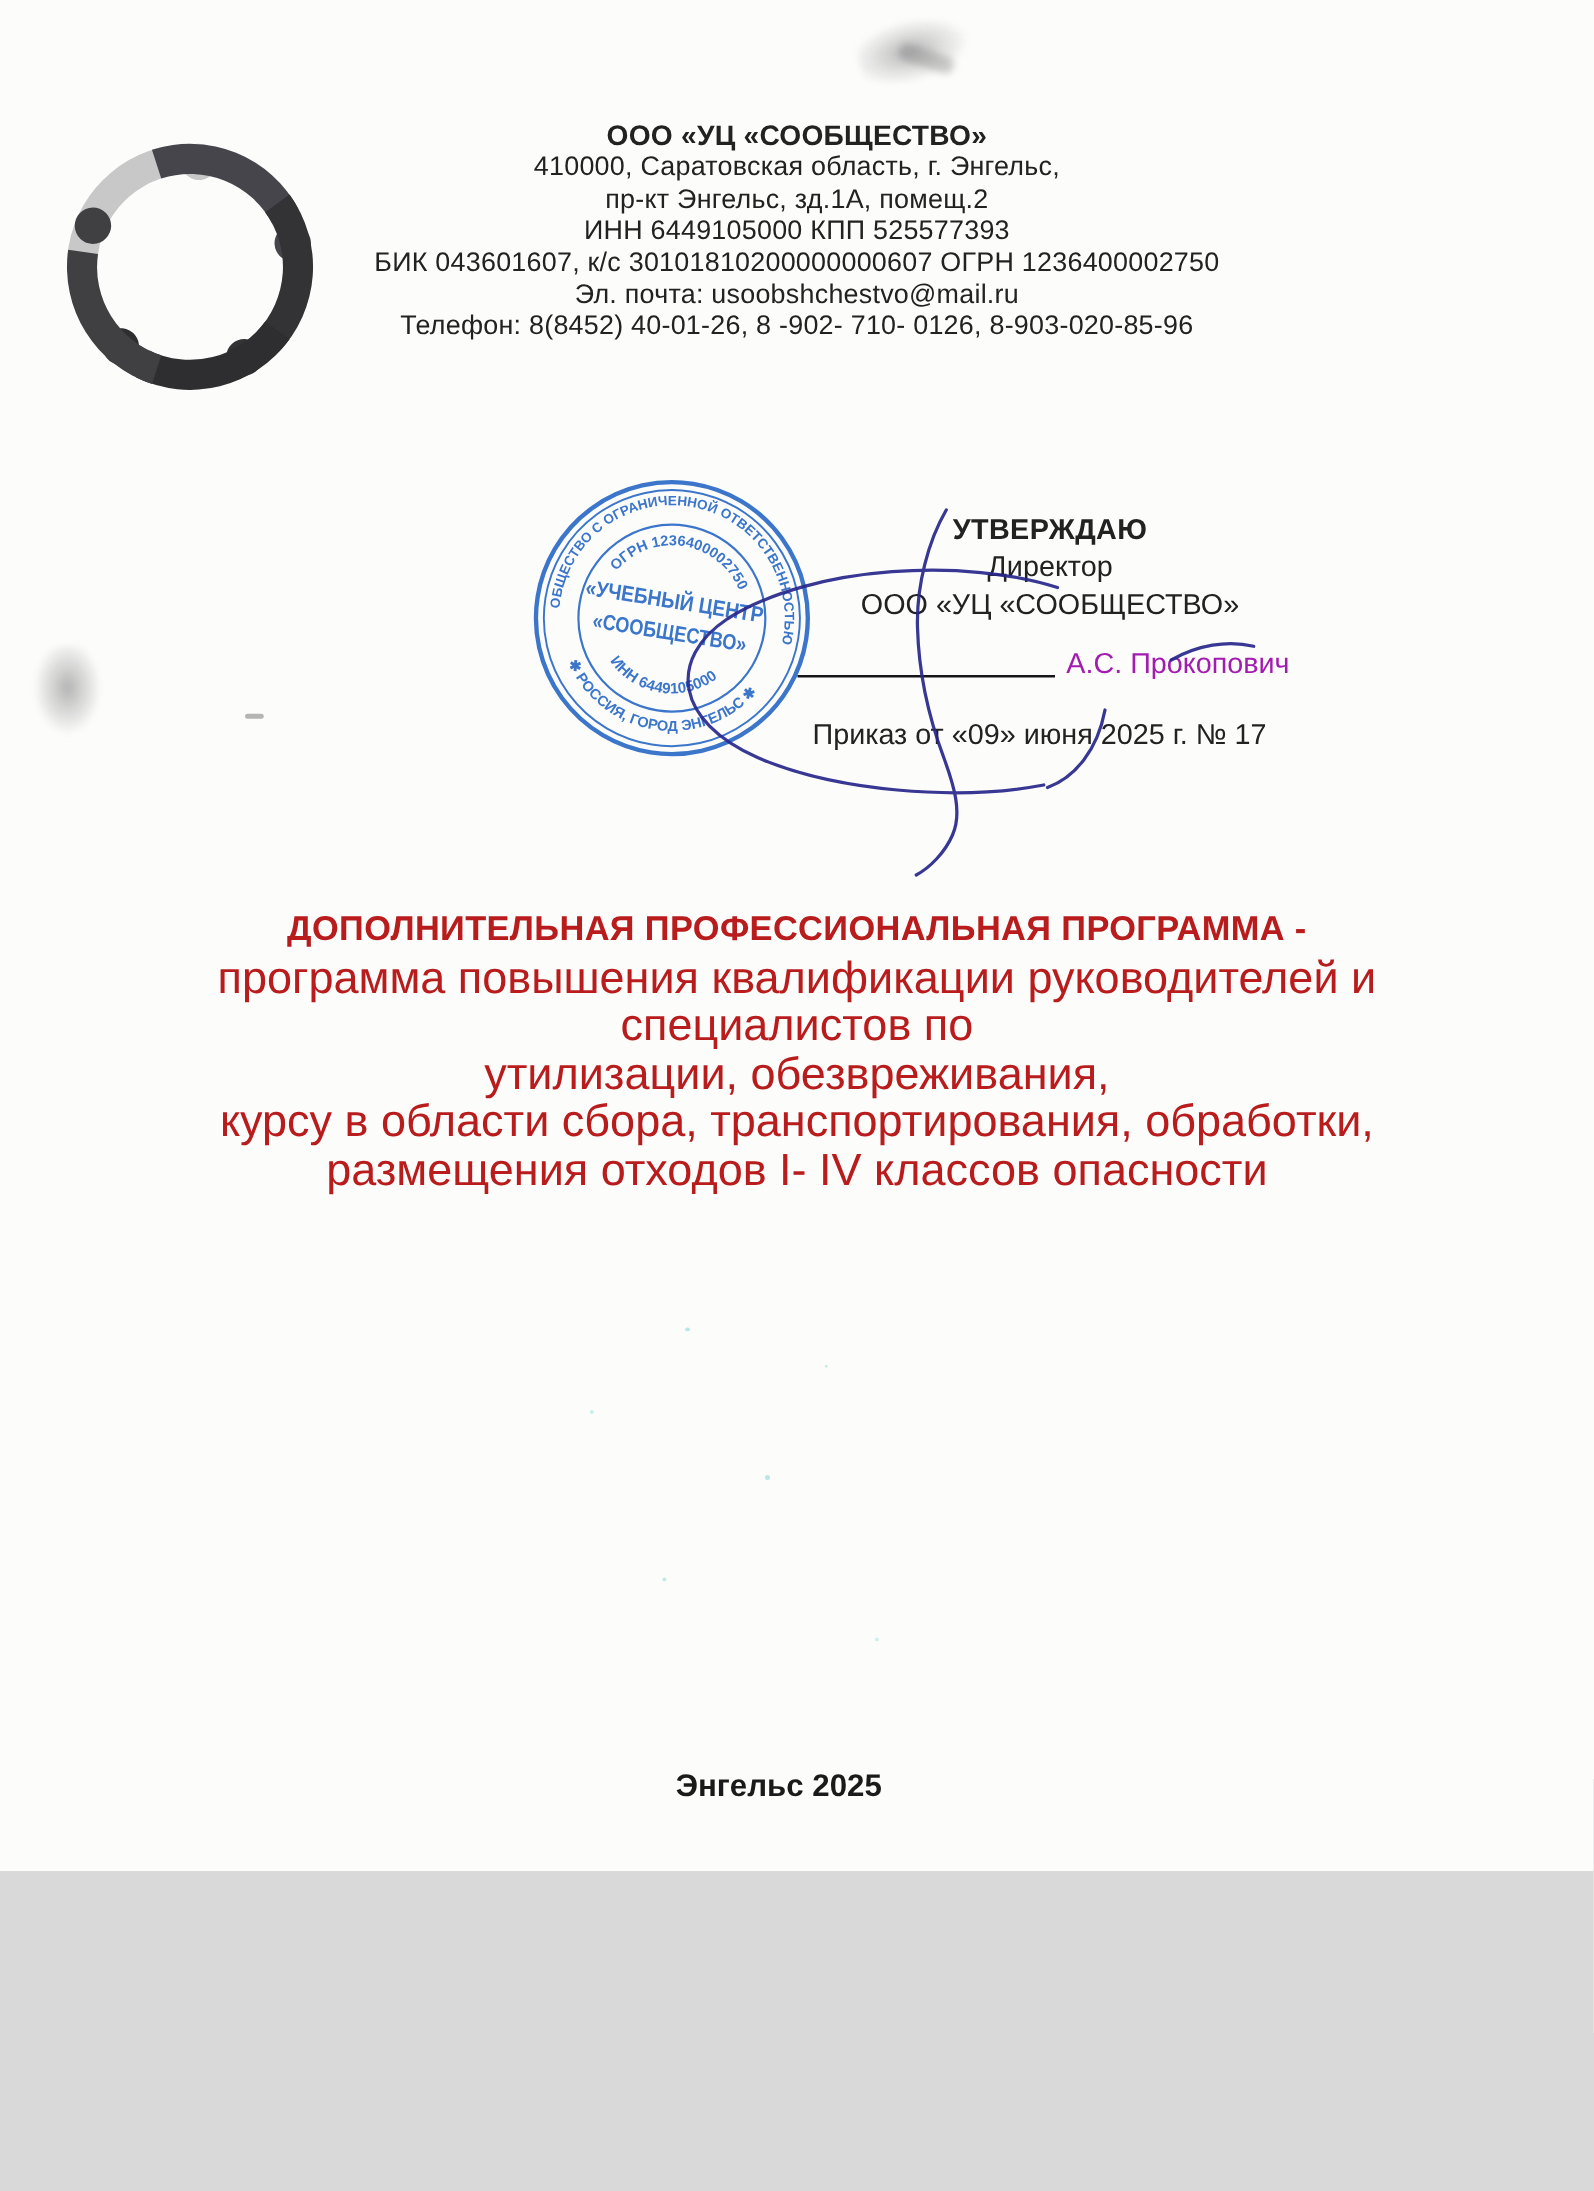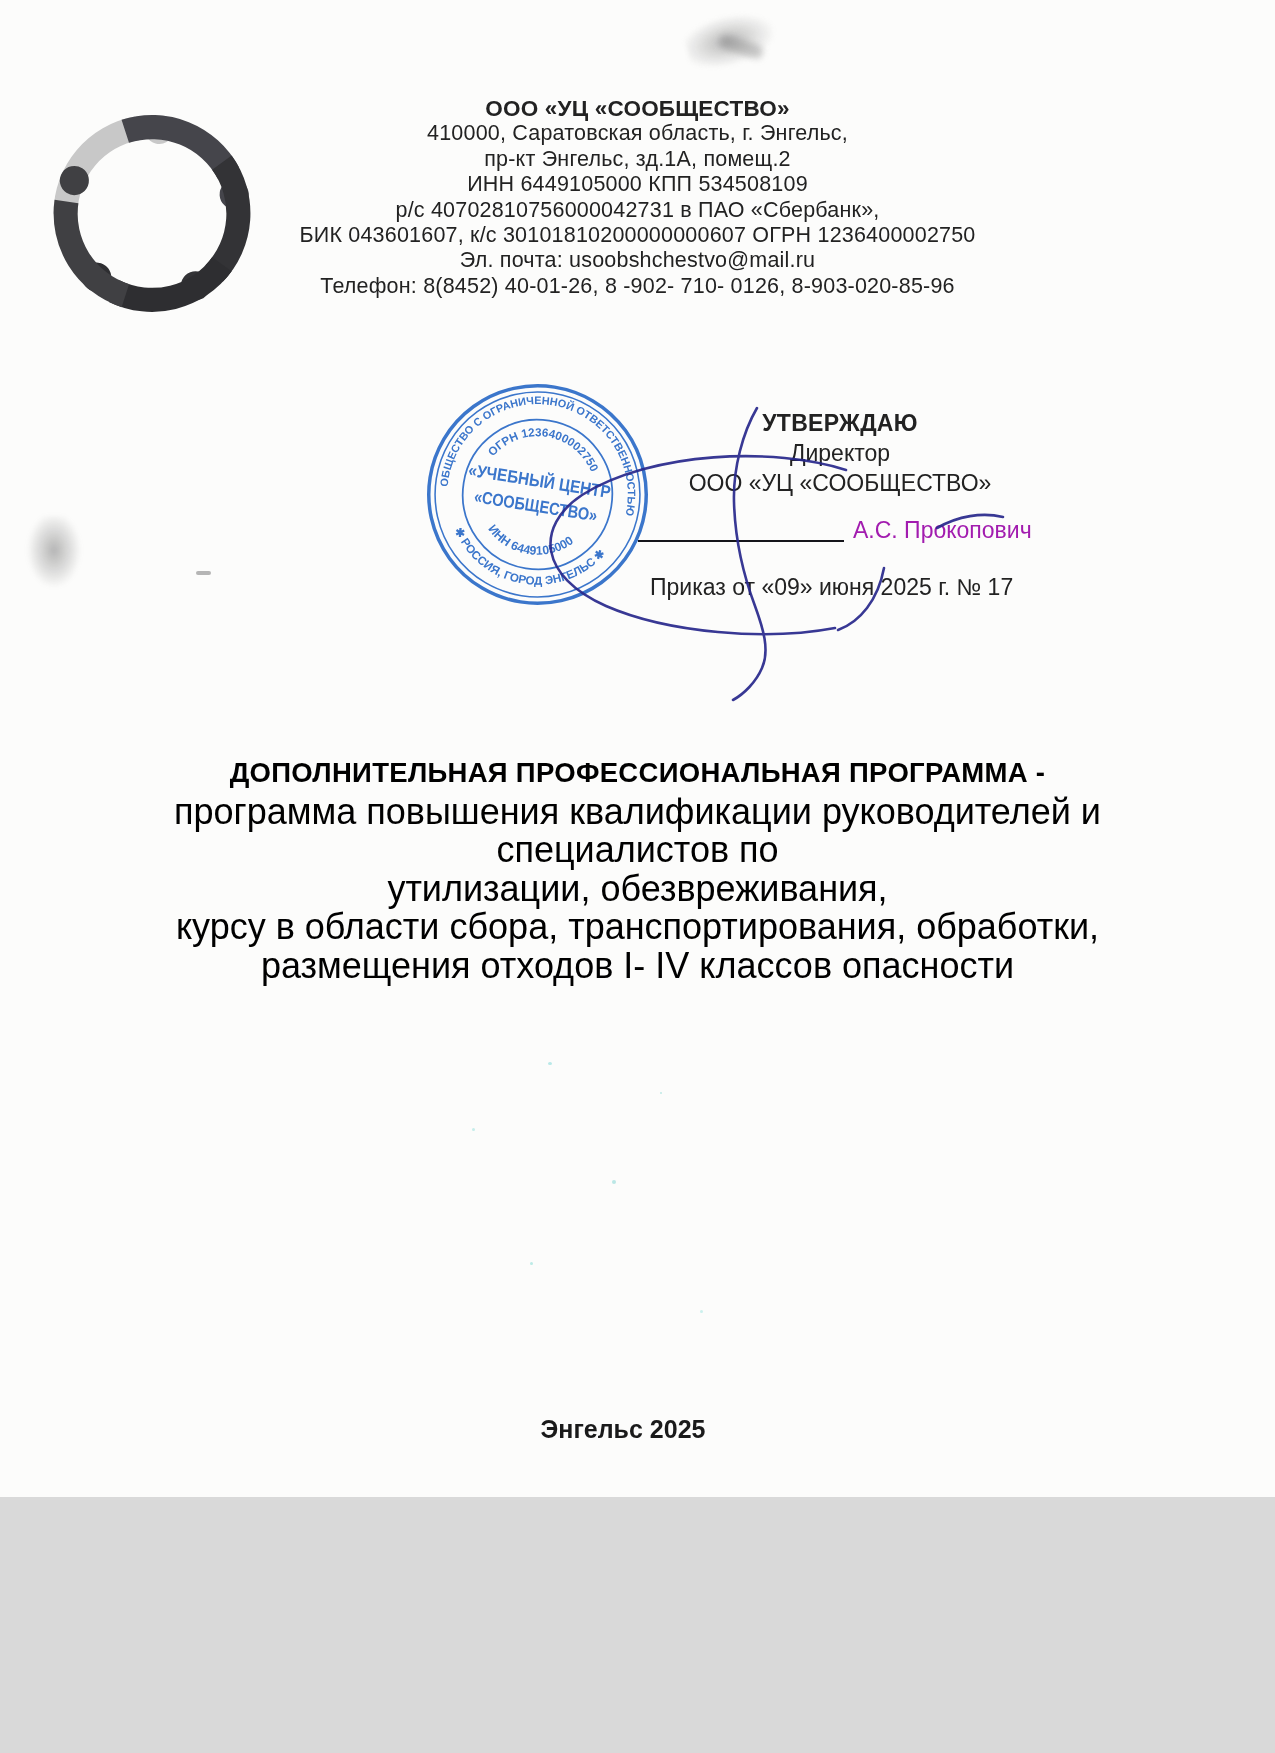--- a/index.html
+++ b/index.html
@@ -27,22 +27,22 @@
   .approve-label { font-weight:bold; letter-spacing:.3px; }
   .sig-line {
     position:absolute; top:540px; left:638px; width:206px; height:0;
     border-top:2.4px solid #15151a;
   }
   .signer-name { position:absolute; top:517px; left:853px; font-size:23px; color:#a21caf; white-space:nowrap; }
   .order-line { position:absolute; top:574px; left:650px; font-size:23px; color:#222; white-space:nowrap; }
   .signature-svg { position:absolute; left:500px; top:385px; width:560px; height:330px; z-index:5; }
   
   .title-block {
-    position:absolute; top:754px; left:10px; width:1255px;
-    text-align:center; font-size:36px; line-height:38.5px; color:#000000;
+    position:absolute; top:724px; left:10px; width:1255px;
+    text-align:center; font-size:36px; line-height:38.5px; color:#b91c1c;
   }
   .title-line1 { font-size:27.5px; font-weight:bold; letter-spacing:.3px; }
   
   .footer-city {
     position:absolute; top:1415px; left:0; width:1246px;
     text-align:center; font-size:25px; font-weight:bold; color:#1a1a1a;
   }
   
   .smudge-top {
     position:absolute; left:686px; top:14px; width:92px; height:52px;
@@ -80,22 +80,21 @@
     <use href="#figbase" transform="rotate(87 115 117)" fill="#45454b"></use>
     <use href="#figbase" transform="rotate(159 115 117)" fill="#333336"></use>
     <use href="#figbase" transform="rotate(231 115 117)" fill="#2e2e31"></use>
     <use href="#figbase" transform="rotate(303 115 117)" fill="#404043"></use>
   </svg>
 
   <div class="header-block">
     <div class="header-line1">ООО «УЦ «СООБЩЕСТВО»</div>
     <div>410000, Саратовская область, г. Энгельс,</div>
     <div>пр-кт Энгельс, зд.1А, помещ.2</div>
-    <div>ИНН 6449105000 КПП 534508109</div>
-    <div>р/с 40702810756000042731 в ПАО «Сбербанк»,</div>
+    <div>ИНН 6449105000 КПП 525577393</div>
     <div>БИК 043601607, к/с 30101810200000000607 ОГРН 1236400002750</div>
     <div>Эл. почта: usoobshchestvo@mail.ru</div>
     <div>Телефон: 8(8452) 40-01-26, 8 -902- 710- 0126, 8-903-020-85-96</div>
   </div>
 
   <svg class="stamp-svg" viewBox="0 0 240 240" aria-hidden="true">
     <g transform="rotate(9 120 120)" stroke="#316fc9" fill="none">
       <circle cx="120" cy="120" r="112" stroke-width="3.6"></circle>
       <circle cx="120" cy="120" r="105.5" stroke-width="1.6"></circle>
       <circle cx="120" cy="120" r="77" stroke-width="1.8"></circle>

